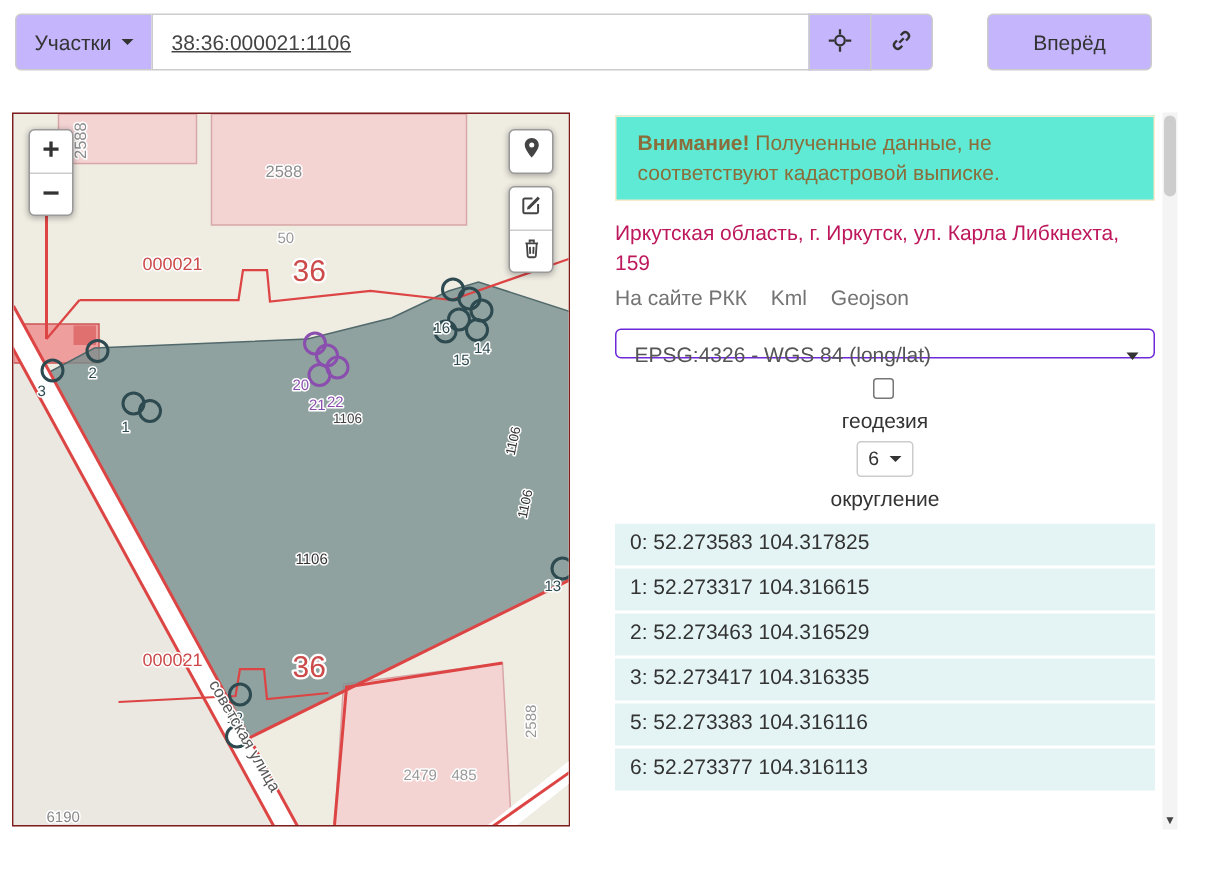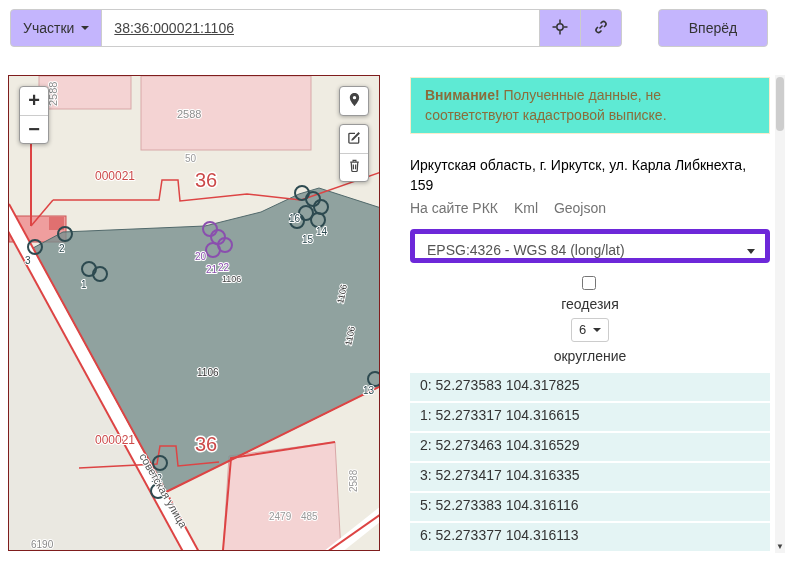--- a/index.html
+++ b/index.html
@@ -37,24 +37,24 @@
   .map-tool .cell + .cell { border-top:1px solid #ccc; }
   .tool-pin { top:10px; }
   .tool-edit-group { top:48px; }
   .attribution { position:absolute; bottom:0; right:0; background:rgba(255,255,255,0.78); font-size:11px; color:#333; padding:1px 5px; white-space:nowrap; z-index:5; }
   .attribution a { color:#0078a8; text-decoration:none; cursor:pointer; }
 
   
   .panel { position:absolute; left:410px; top:77px; width:360px; }
   .warning { background:#5eead4; border:1px solid #faebcc; border-radius:0; color:#8a6d3b; padding:8px 14px; font-size:14px; line-height:1.4; }
   .warning b { font-weight:bold; }
-  .address { margin-top:21px; font-size:14px; color:#000000; line-height:1.45; }
+  .address { margin-top:11px; font-size:14px; color:#be185d; line-height:1.45; }
   .links { margin-top:4px; font-size:14px; }
   .links a { color:#737373; margin-right:12px; text-decoration:none; cursor:pointer; }
-  .select-box { margin-top:13px; position:relative; border:5px solid #6d28d9; border-radius:4px; height:34px; line-height:32px; padding:0 12px; font-size:14px; color:#555; background:#fff; cursor:pointer; }
+  .select-box { margin-top:13px; position:relative; border:1px solid #6d28d9; border-radius:4px; height:20px; line-height:32px; padding:0 12px; font-size:14px; color:#555; background:#fff; cursor:pointer; }
   .select-box .arrow { position:absolute; right:10px; top:15px; width:0; height:0; border-left:4px solid transparent; border-right:4px solid transparent; border-top:5px solid #333; }
   .controls { margin-top:13px; display:flex; align-items:center; font-size:14px; color:#333; gap:6px;flex-direction:column; }
   .controls input[type=checkbox] { width:14px; height:14px; margin:0 2px 0 0; }
   .mini-select { border:1px solid #ccc; border-radius:3px; padding:0 7px; display:inline-flex; align-items:center; gap:7px; background:#fff; font-size:13px; color:#333; height:24px; cursor:pointer; }
   .coords-list { margin-top:9px; height:306px; overflow:hidden; }
   .coord-row { height:28px; margin-bottom:2px; background:#e4f4f4; padding:4px 10px; font-size:14px; color:#333; }
 
   
   .scrollbar { position:absolute; left:775px; top:75px; width:10px; height:478px; background:#f4f4f4; }
   .scrollbar .thumb { position:absolute; top:2px; left:1px; width:8px; height:54px; background:#cdcdcd; border-radius:4px; cursor:pointer; }

